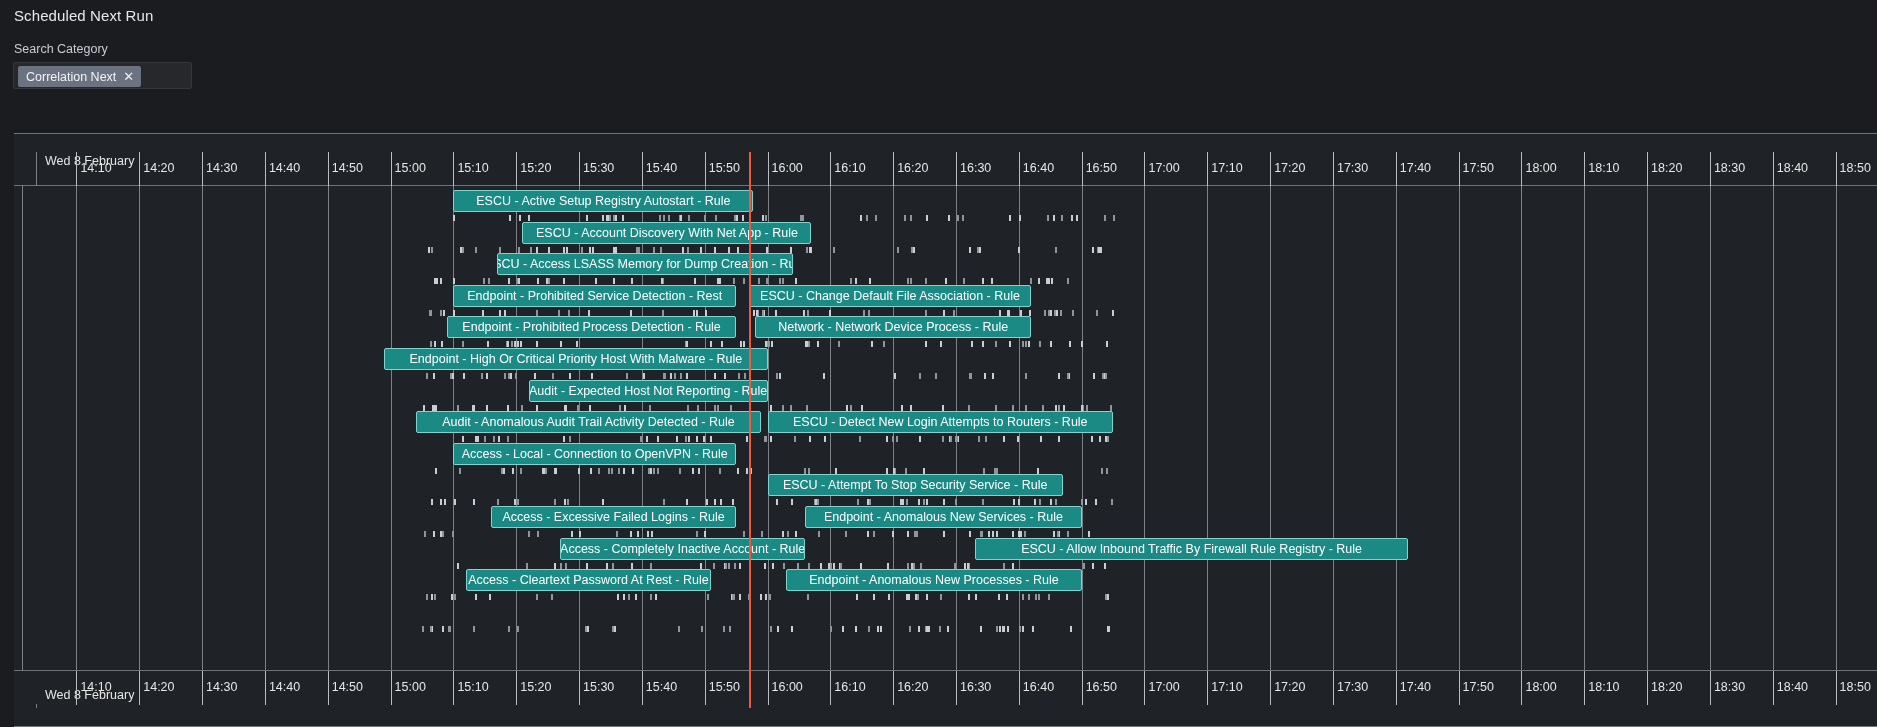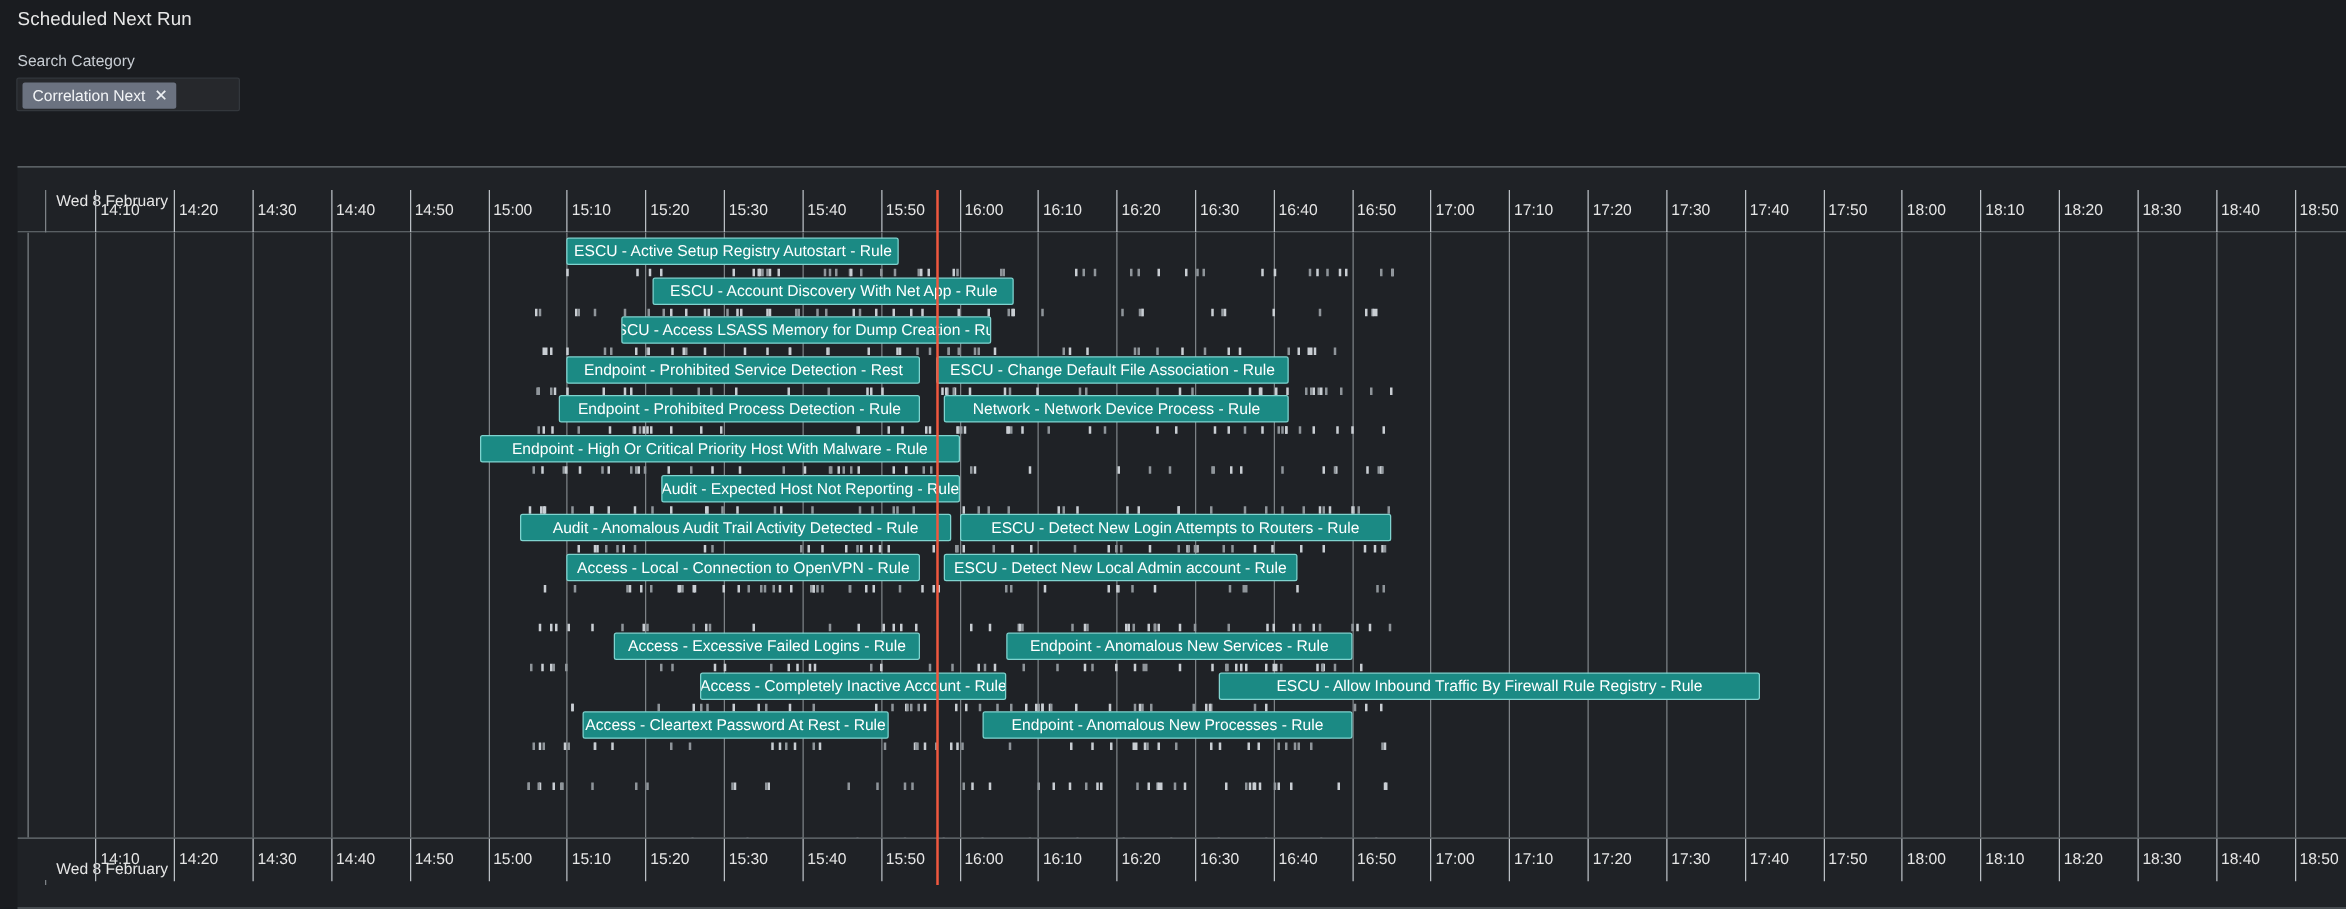--- a/index.html
+++ b/index.html
@@ -867,33 +867,33 @@
         <div class="evt" style="left: 965.8px; top: 439.8px; height: 6px;"></div>
         <div class="evt dim" style="left: 502.5px; top: 439.8px; height: 6px;"></div>
         <div class="evt dim" style="left: 416.2px; top: 439.8px; height: 6px;"></div>
         <div class="evt" style="left: 862.9px; top: 439.8px; height: 6px;"></div>
         <div class="evt" style="left: 427.8px; top: 439.8px; height: 6px;"></div>
         <div class="evt dim" style="left: 408.4px; top: 439.8px; height: 6px;"></div>
         <div class="evt dim" style="left: 493.7px; top: 439.8px; height: 6px;"></div>
         <div class="evt dim" style="left: 1005.4px; top: 439.8px; height: 6px;"></div>
         <div class="evt dim" style="left: 981.7px; top: 439.8px; height: 6px;"></div>
         <div class="evt" style="left: 1008.1px; top: 439.8px; height: 6px;"></div>
-        <div class="bar" title="ESCU - Active Setup Registry Autostart - Rule" style="left: 439.379px; width: 266px; top: 4px;">ESCU - Active Setup Registry Autostart - Rule</div>
+        <div class="bar" title="ESCU - Active Setup Registry Autostart - Rule" style="left: 439.379px; width: 300px; top: 4px;">ESCU - Active Setup Registry Autostart - Rule</div>
         <div class="bar" title="ESCU - Account Discovery With Net App - Rule" style="left: 508.49px; width: 289.007px; top: 35.6px;">ESCU - Account Discovery With Net App - Rule</div>
         <div class="bar" title="ESCU - Access LSASS Memory for Dump Creation - Rule" style="left: 483.359px; width: 295.29px; top: 67.2px;">ESCU - Access LSASS Memory for Dump Creation - Rule</div>
         <div class="bar" title="Endpoint - Prohibited Service Detection - Rule" style="left: 439.379px; width: 282.724px; top: 98.8px;">Endpoint - Prohibited Service Detection - Rest</div>
         <div class="bar" title="ESCU - Change Default File Association - Rule" style="left: 734.669px; width: 282.724px; top: 98.8px;">ESCU - Change Default File Association - Rule</div>
         <div class="bar" title="Endpoint - Prohibited Process Detection - Rule" style="left: 433.097px; width: 289.007px; top: 130.4px;">Endpoint - Prohibited Process Detection - Rule</div>
         <div class="bar" title="Network - Network Device Rebooted - Rule" style="left: 740.952px; width: 276.441px; top: 130.4px;">Network - Network Device Process - Rule</div>
         <div class="bar" title="Endpoint - High Or Critical Priority Host With Malware - Rule" style="left: 370.269px; width: 383.248px; top: 162px;">Endpoint - High Or Critical Priority Host With Malware - Rule</div>
         <div class="bar" title="Audit - Expected Host Not Reporting - Rule" style="left: 514.772px; width: 238.745px; top: 193.6px;">Audit - Expected Host Not Reporting - Rule</div>
         <div class="bar" title="Audit - Anomalous Audit Trail Activity Detected - Rule" style="left: 401.683px; width: 345.552px; top: 225.2px;">Audit - Anomalous Audit Trail Activity Detected - Rule</div>
         <div class="bar" title="ESCU - Detect New Login Attempts to Routers - Rule" style="left: 753.517px; width: 345.552px; top: 225.2px;">ESCU - Detect New Login Attempts to Routers - Rule</div>
         <div class="bar" title="Access - Local - Connection to OpenVPN - Rule" style="left: 439.379px; width: 282.724px; top: 256.8px;">Access - Local - Connection to OpenVPN - Rule</div>
-        <div class="bar" title="ESCU - Detect New Local Admin account - Rule" style="left: 740.952px; width: 282.724px; top: 256.8px;">ESCU - Detect New Local Admin account - Rule</div>
+        <div class="bar" title="ESCU - Attempt To Stop Security Service - Rule" style="left: 753.517px; width: 295.29px; top: 288.4px;">ESCU - Attempt To Stop Security Service - Rule</div>
         <div class="bar" title="Access - Excessive Failed Logins - Rule" style="left: 477.076px; width: 245.028px; top: 320px;">Access - Excessive Failed Logins - Rule</div>
         <div class="bar" title="Endpoint - Anomalous New Services - Rule" style="left: 791.214px; width: 276.441px; top: 320px;">Endpoint - Anomalous New Services - Rule</div>
         <div class="bar" title="Access - Completely Inactive Account - Rule" style="left: 546.186px; width: 245.028px; top: 351.6px;">Access - Completely Inactive Account - Rule</div>
         <div class="bar" title="ESCU - Allow Inbound Traffic By Firewall Rule Registry - Rule" style="left: 960.848px; width: 433.51px; top: 351.6px;">ESCU - Allow Inbound Traffic By Firewall Rule Registry - Rule</div>
         <div class="bar" title="Access - Cleartext Password At Rest - Rule" style="left: 451.945px; width: 245.028px; top: 383.2px;">Access - Cleartext Password At Rest - Rule</div>
         <div class="bar" title="Endpoint - Anomalous New Processes - Rule" style="left: 772.366px; width: 295.29px; top: 383.2px;">Endpoint - Anomalous New Processes - Rule</div>
         <div class="dot" style="left: 537.903px; top: 484px;"></div>
         <div class="dot" style="left: 581.883px; top: 484px;"></div>
         <div class="dot" style="left: 625.862px; top: 484px;"></div>
         <div class="dot" style="left: 669.841px; top: 484px;"></div>

